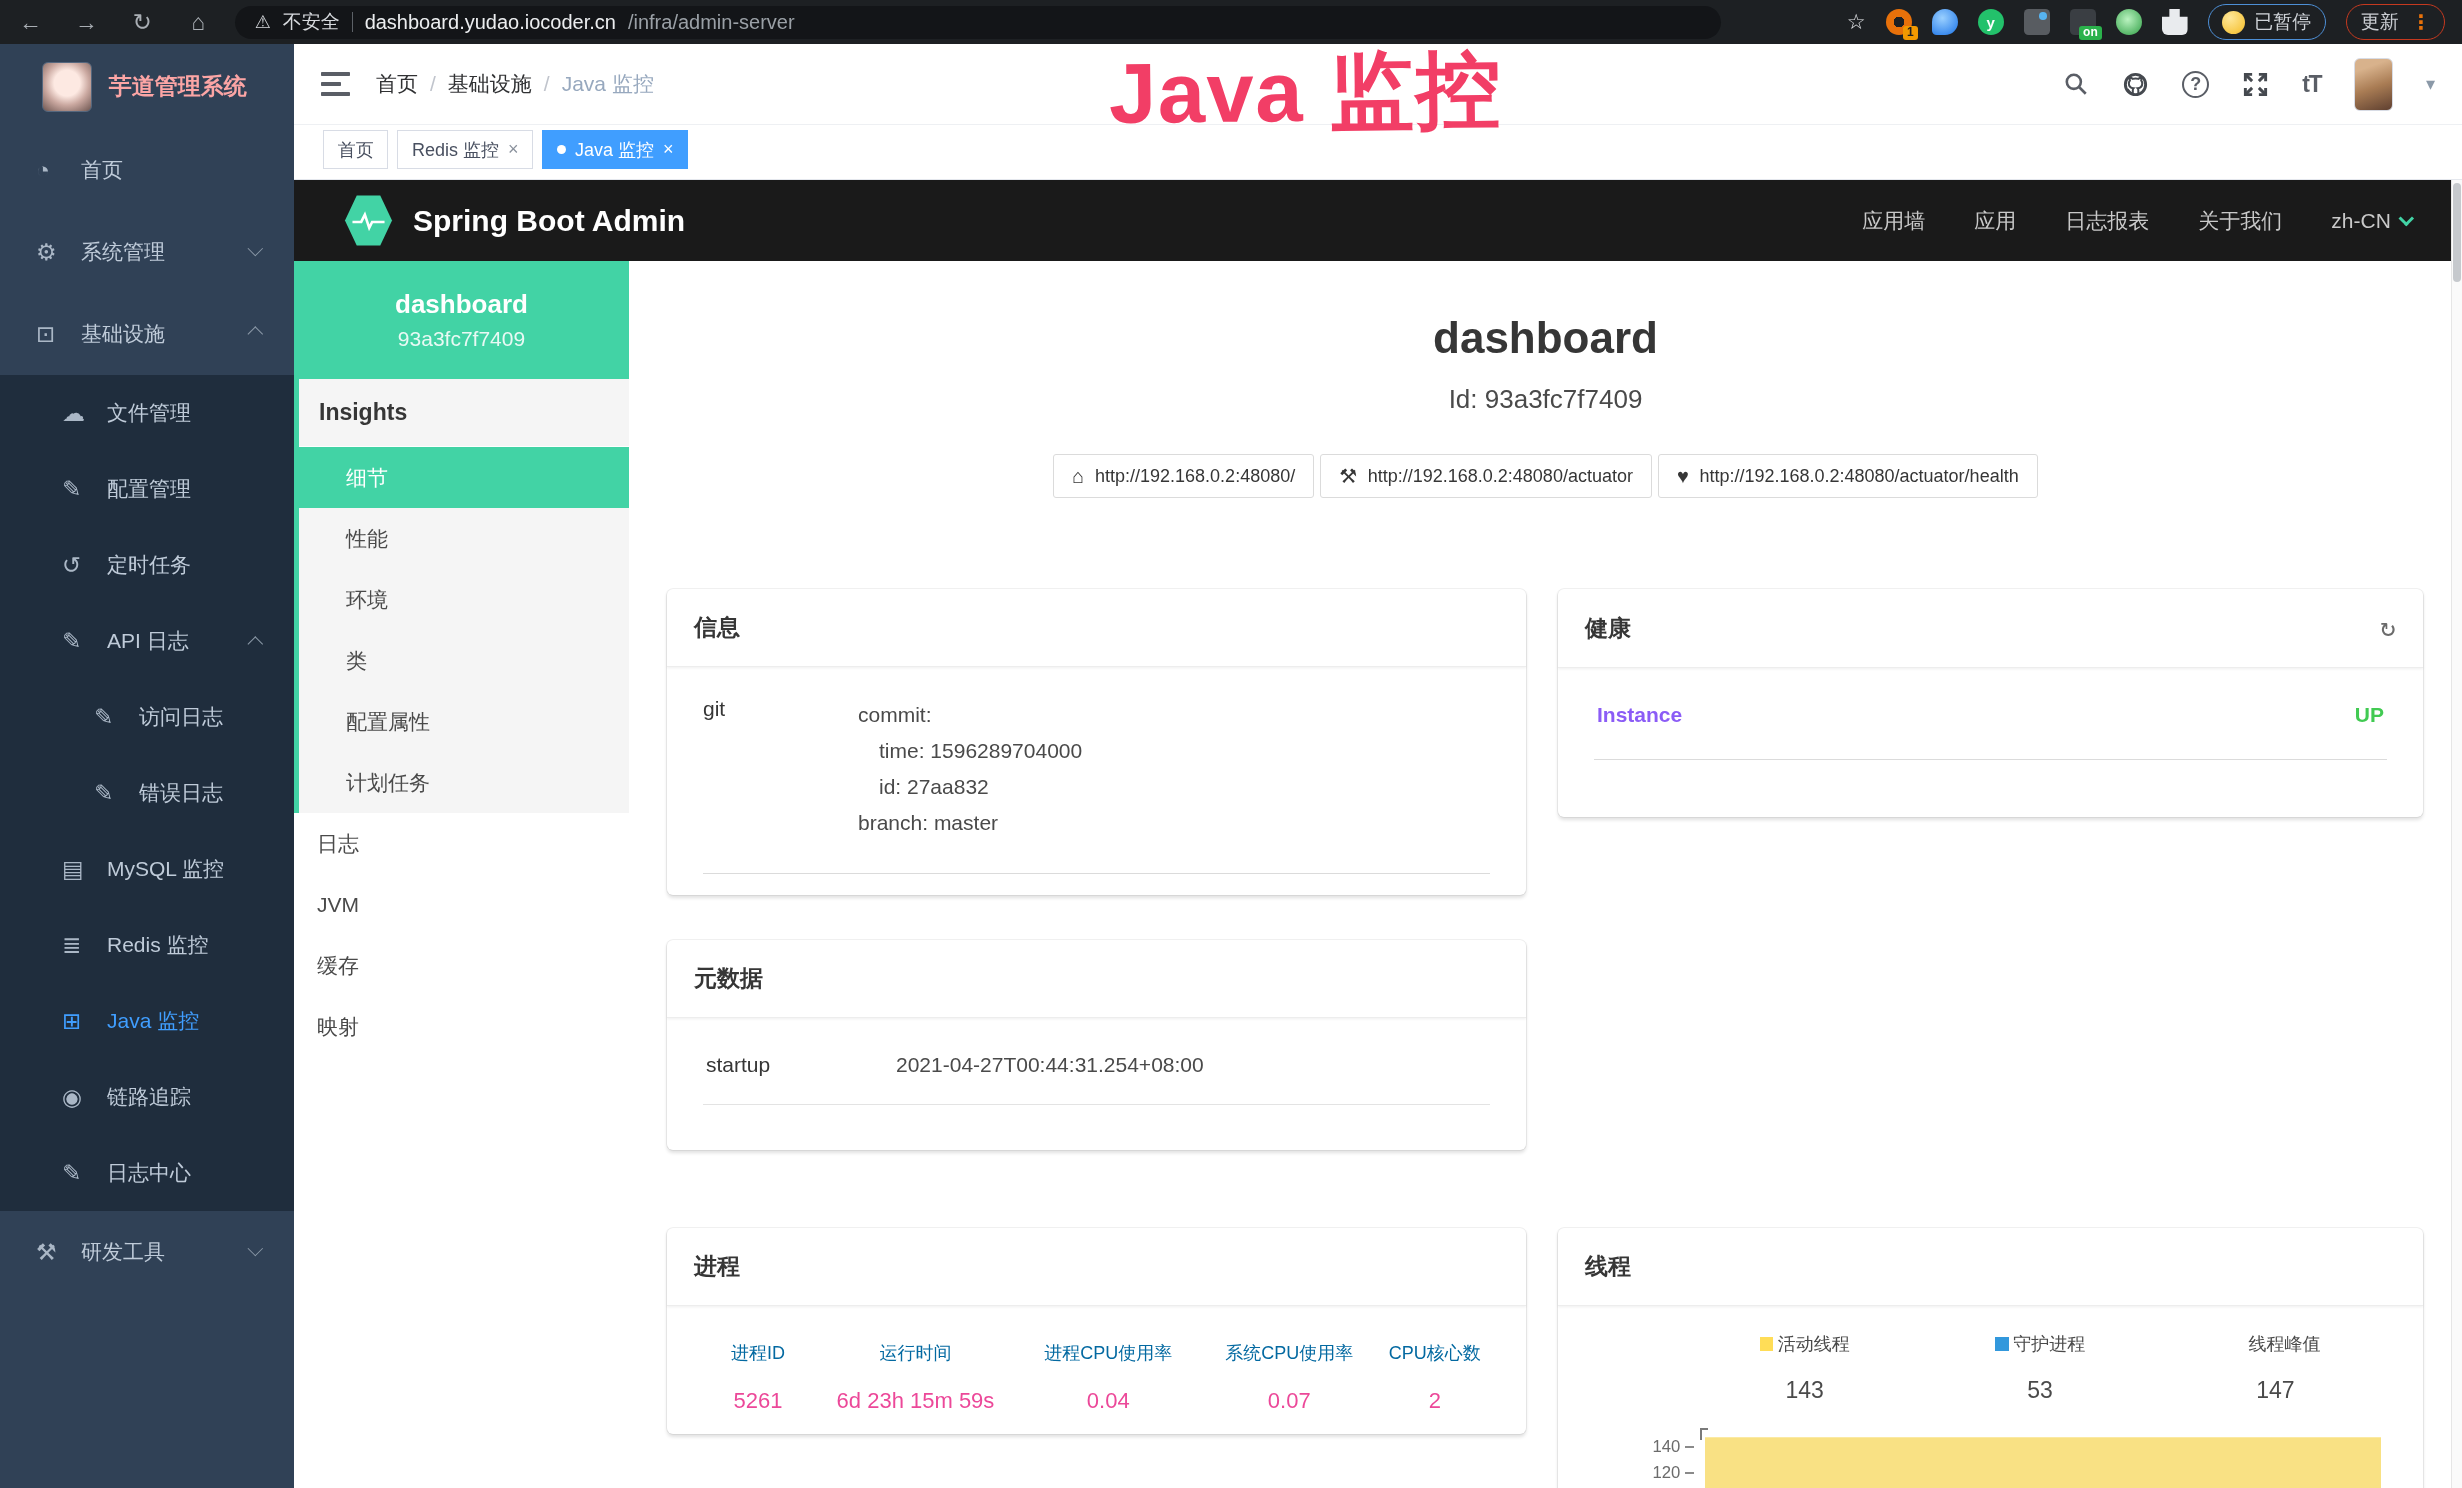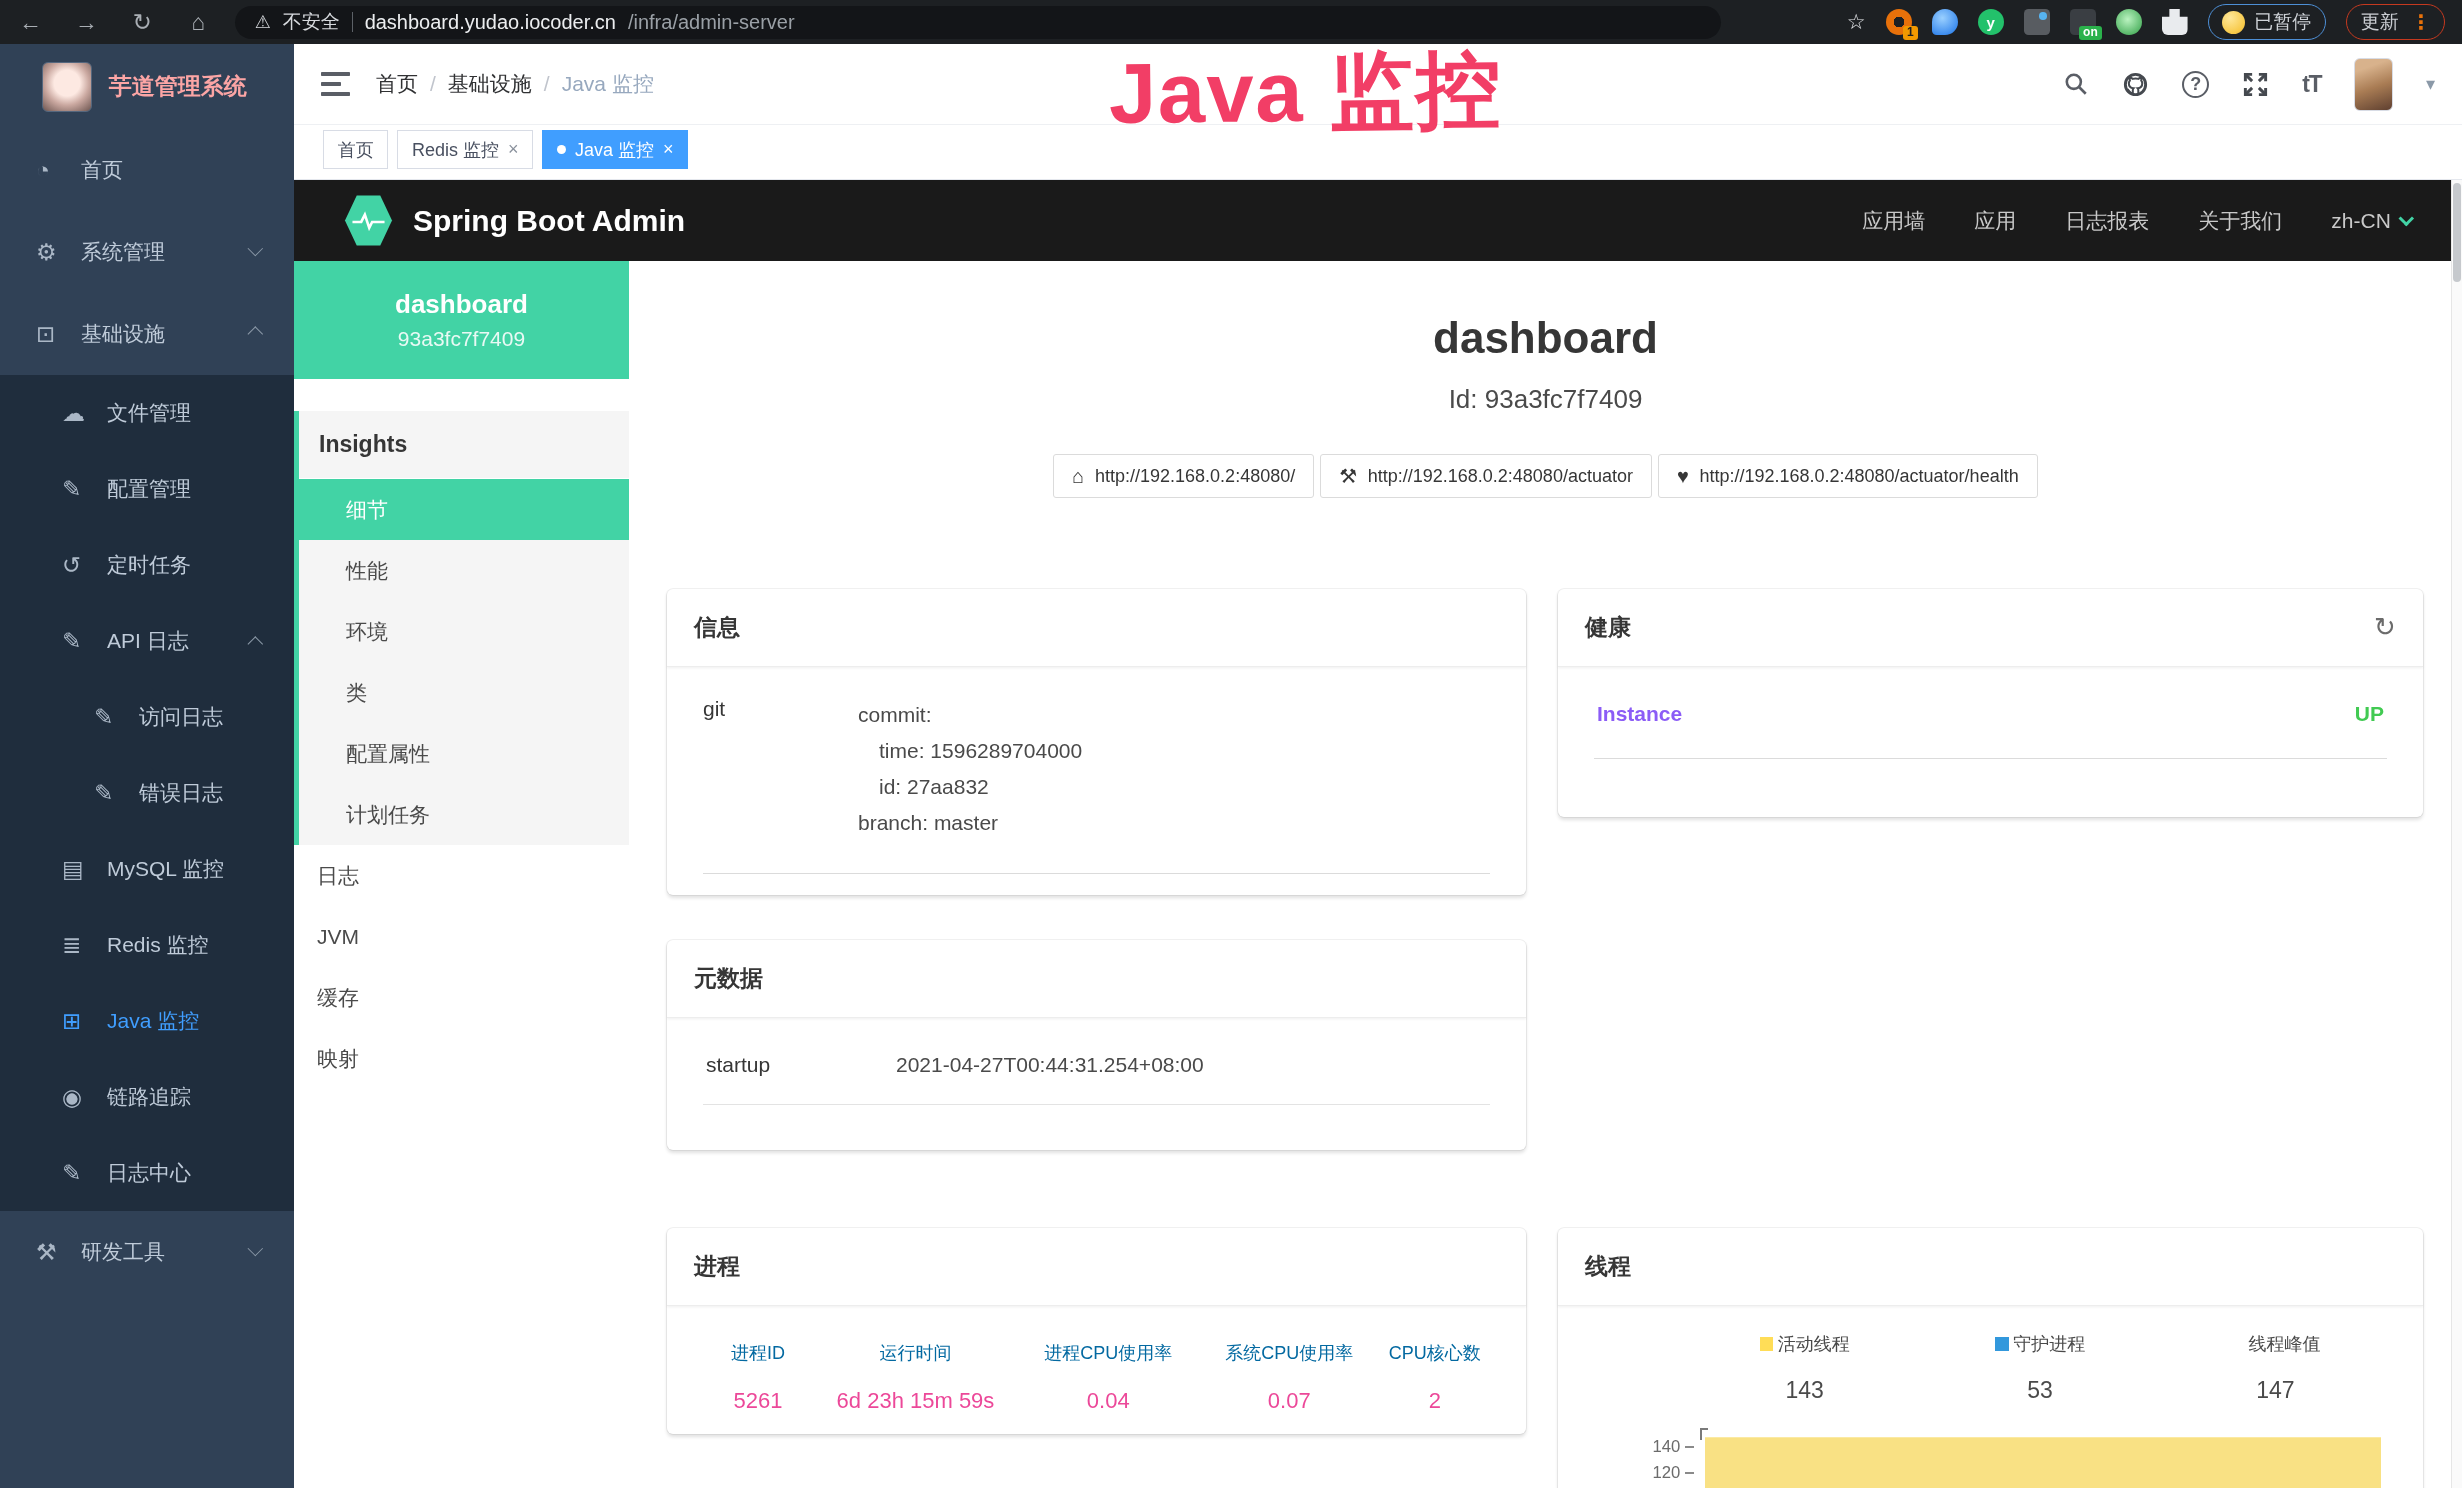--- a/index.html
+++ b/index.html
@@ -91,35 +91,35 @@
   .locale { display:flex; align-items:center; gap:10.6px;justify-content:center; }
   .chev-g { width:10.6px; height:10.6px; border-right:3px solid #42d3a5; border-bottom:3px solid #42d3a5; transform:rotate(45deg); margin-top:-4.6px; }
 
   
   .sba-body { position:relative; height:1227px; display:flex; background:#fff; }
   .sba-side { width:335px; flex:none; background:#fff; }
   .inst { height:118px; background:#42d3a5; color:#fff; display:flex; flex-direction:column; align-items:center; justify-content:center; gap:7.6px; }
   .inst .n { font-size:26px; font-weight:bold; }
   .inst .i { font-size:21px; opacity:.88; }
   .grp { background:#f5f5f5; border-left:5.3px solid #42d3a5; }
-  .ghead { height:68px; display:flex; align-items:center; padding-left:20px; font-size:23px; font-weight:bold; color:#363636; border-bottom:1.5px solid #fff; cursor:pointer;margin-top:32px; }
+  .ghead { height:68px; display:flex; align-items:center; padding-left:20px; font-size:23px; font-weight:bold; color:#363636; border-bottom:1.5px solid #fff; cursor:pointer; }
   .gitem { height:61px; display:flex; align-items:center; padding-left:47px; font-size:21px; color:#4a4a4a; cursor:pointer; }
   .gitem.active { background:#42d3a5; color:#fff; }
   .sitem { height:61px; display:flex; align-items:center; padding-left:23px; font-size:21px; color:#4a4a4a; cursor:pointer; }
 
   .sba-main { flex:1; position:relative; overflow:hidden; background:#fff; }
   .dash-title { position:absolute; top:52px; left:0; right:0; text-align:center; font-size:44px; font-weight:bold; color:#363636; }
   .dash-id { position:absolute; top:123px; left:0; right:0; text-align:center; font-size:26px; color:#4a4a4a; }
   .links { position:absolute; top:193px; left:0; right:0; display:flex; justify-content:center; gap:6px; }
   .lbtn { height:44px; border:0.8px solid #dbdbdb; border-radius:3px; background:#fff; display:flex; align-items:center; gap:10.6px; padding:0 18px; font-size:18px; color:#363636; cursor:pointer; }
   .lbtn .li { font-size:20px; }
 
   
   .card { position:absolute; background:#fff; border-radius:6px; box-shadow:0 2.3px 3.8px rgba(10,10,10,.12), 0 0 0 0.8px rgba(10,10,10,.07); }
-  .card-h { display:flex; justify-content:space-between; padding:23px 27px; border-bottom:0.8px solid #ededed; box-shadow:0 1.5px 2.3px rgba(10,10,10,.05); }
+  .card-h { display:flex; align-items:center; justify-content:space-between; padding:23px 27px; border-bottom:0.8px solid #ededed; box-shadow:0 1.5px 2.3px rgba(10,10,10,.05);font-family:Liberation Mono, monospace; }
   .card-h .t { font-size:23px; font-weight:bold; color:#363636; }
   .card-h .hist { font-size:26px; color:#6b6b6b; transform:scaleX(-1); cursor:pointer; }
   .card-b { padding:30px 36px; }
 
   .card.info  { left:38px;  top:328px; width:859px; height:306px; }
   .card.health{ left:929px; top:328px; width:865px; height:228px; }
   .card.meta  { left:38px;  top:679px; width:859px; height:210px; }
   .card.proc  { left:38px;  top:967px; width:859px; height:206px; }
   .card.thr   { left:929px; top:967px; width:865px; height:326px; }
 

